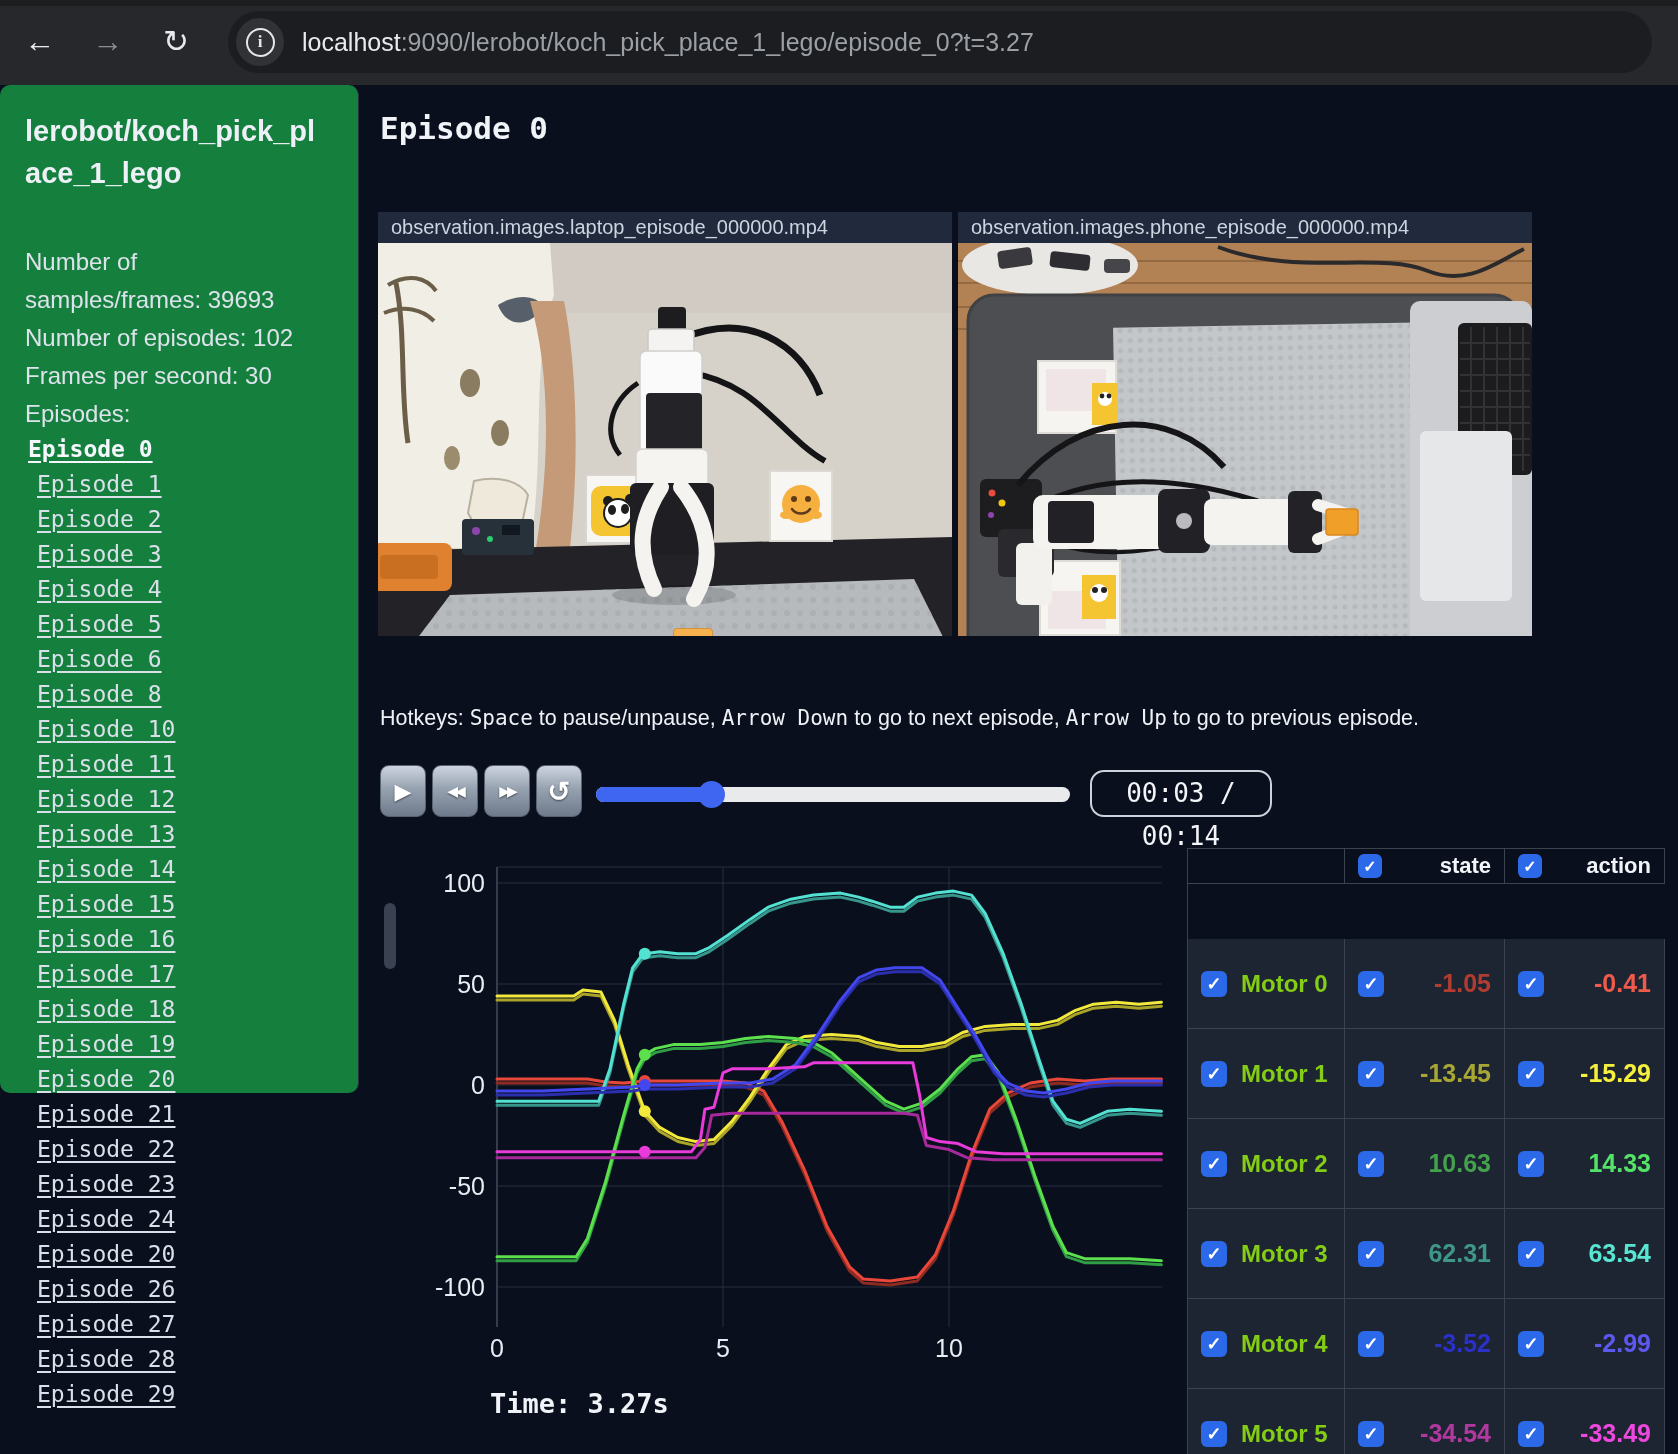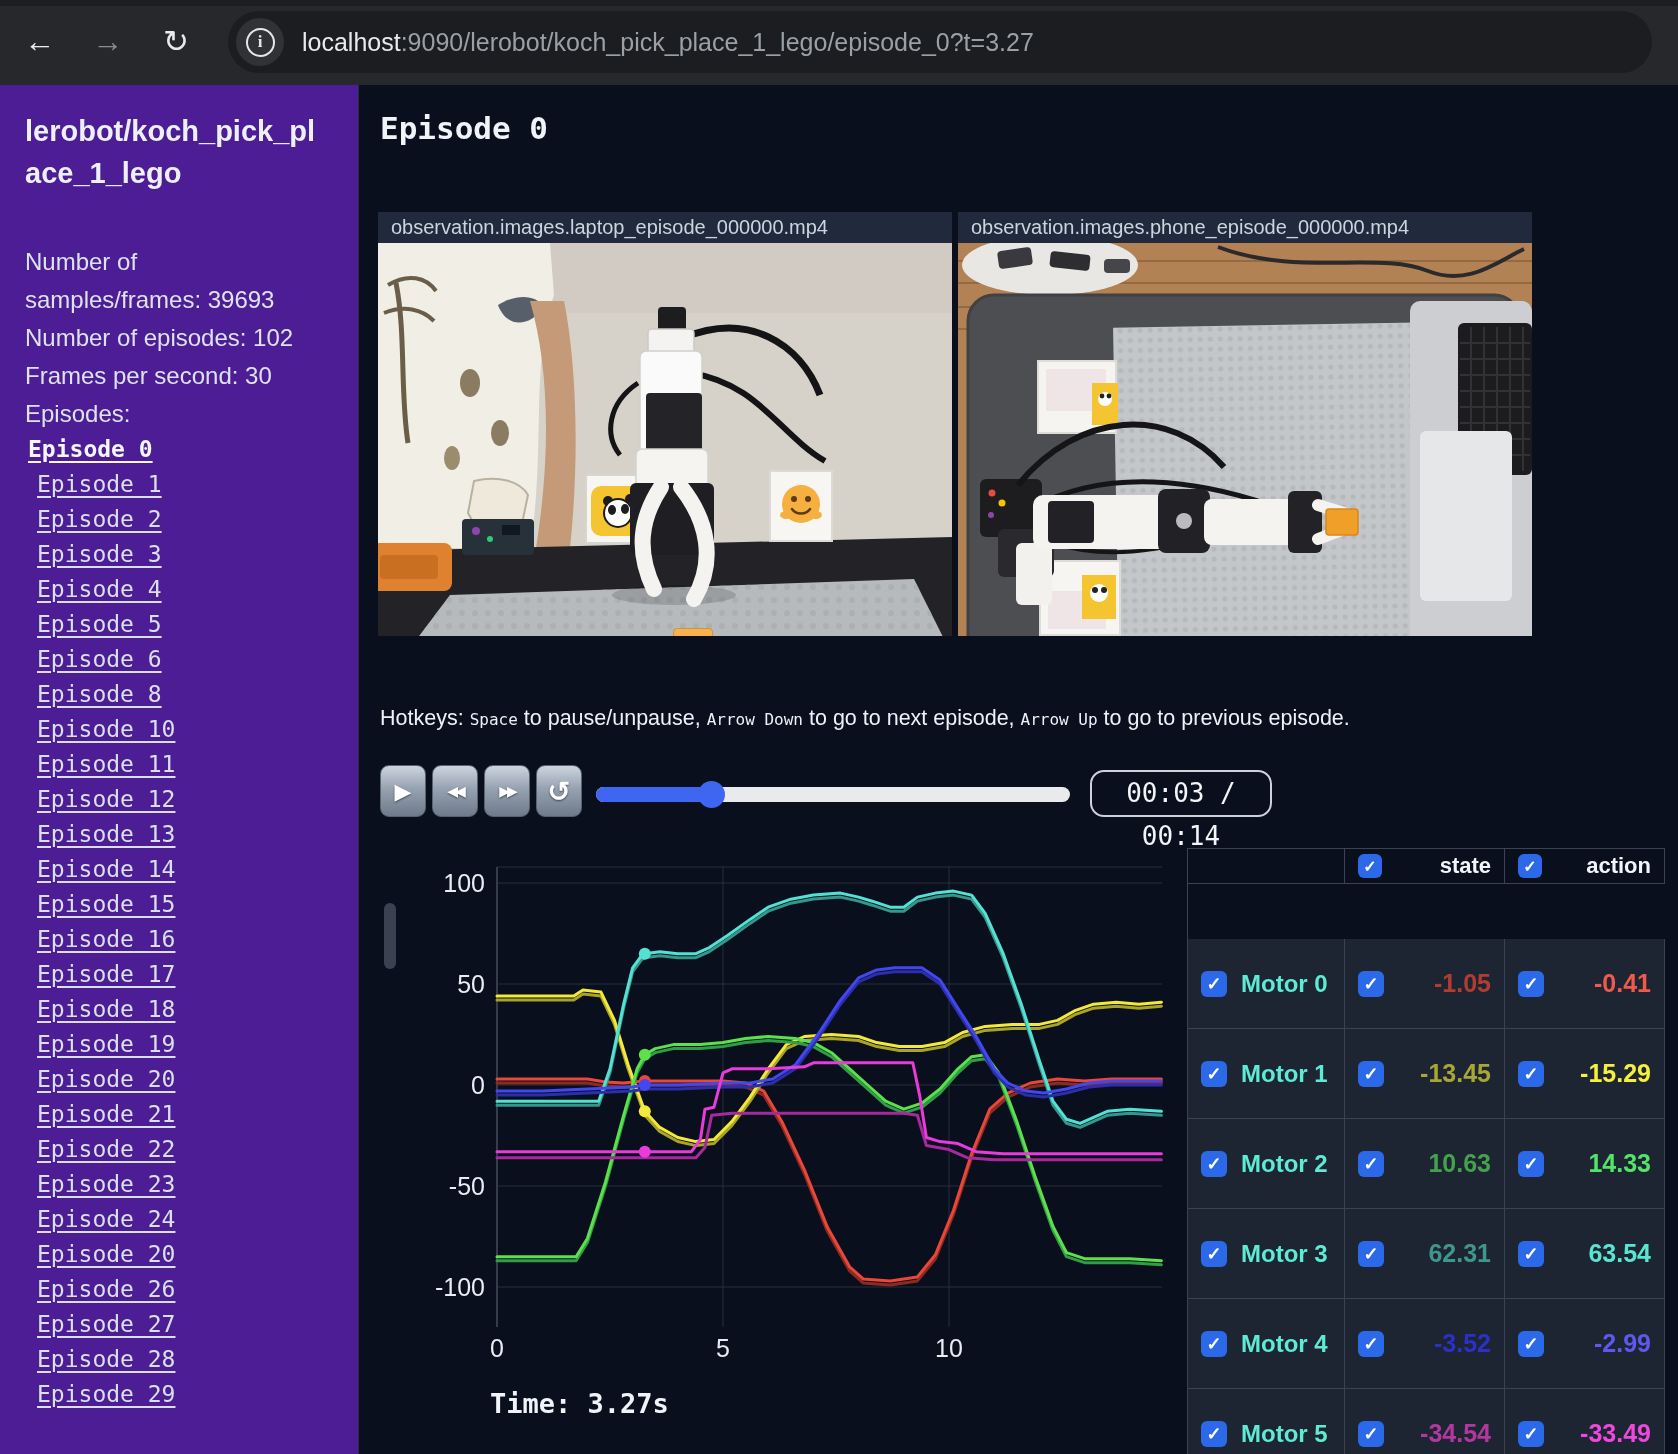--- a/index.html
+++ b/index.html
@@ -10,39 +10,39 @@
   .navic{position:absolute;top:20px;font-size:31px;color:#e8eaed;width:44px;text-align:center;line-height:44px;cursor:pointer;}
   #fwd{color:#888c91;}
   #addrbar{position:absolute;left:228px;top:11px;width:1424px;height:62px;background:#1c1d20;border-radius:31px;}
   #infocirc{position:absolute;left:8px;top:7px;width:48px;height:48px;border-radius:50%;background:#303236;
     display:flex;align-items:center;justify-content:center;}
   #infoglyph{width:25px;height:25px;border:2.5px solid #e4e6e9;border-radius:50%;color:#e4e6e9;
     font-size:17px;font-weight:bold;display:flex;align-items:center;justify-content:center;font-family:"Liberation Serif",serif;}
   #urltext{position:absolute;left:74px;top:0;height:62px;line-height:62px;font-size:25px;color:#9aa0a6;white-space:nowrap;}
   #urltext .host{color:#e8eaed;}
   
-  #sidebar{position:absolute;left:0;top:85px;width:358px;height:1369px;background:#4c1d95;border-right:1px solid #27303f;}
+  #sidebar{position:absolute;left:0;top:85px;width:358px;height:1008px;background:#15803d;border-right:1px solid #27303f;border-radius:10px;}
   #ds-title{position:absolute;left:25px;top:25px;width:300px;font-size:29px;font-weight:bold;color:#edf1f7;
     line-height:42px;word-break:break-all;}
   #ds-stats{position:absolute;left:25px;top:158px;width:320px;font-size:24px;color:#dde3ec;line-height:38px;}
   #episode-list{position:absolute;left:28px;top:347px;width:320px;}
   .ep-link{display:block;height:35px;line-height:35px;font-family:"DejaVu Sans Mono",monospace;font-size:23px;
     color:#d9e0ea;text-decoration:underline;text-underline-offset:4px;padding-left:9px;cursor:pointer;}
   .ep-link.active{font-weight:bold;color:#f4f7fb;padding-left:0;}
   
   #main-heading{position:absolute;left:380px;top:110px;font-family:"DejaVu Sans Mono",monospace;
     font-size:31px;font-weight:bold;color:#f0f3f8;}
   .vcard{position:absolute;top:176px;width:574px;height:460px;border-radius:12px 12px 0 0;overflow:hidden;}
   #vcard1{left:378px;} #vcard2{left:958px;}
   .vtitle{height:31px;background:#202a3c;color:#ccd4e0;font-size:20px;line-height:31px;padding-left:13px;
     white-space:nowrap;overflow:hidden;margin-top:36px;}
   .vbody{width:574px;height:429px;background:#20242a;}
   
   #hotkeys{position:absolute;left:380px;top:706px;width:1200px;font-size:21.5px;color:#eef1f6;}
-  #hotkeys .kb{font-family:"DejaVu Sans Mono",monospace;font-size:16px;}
+  #hotkeys .kb{font-family:"DejaVu Sans Mono",monospace;font-size:21px;}
   
   .pbtn{position:absolute;top:765px;width:44px;height:50px;border-radius:9px;border:1px solid #59636f;
     background:linear-gradient(180deg,#ccd4df 0%,#97a2b1 45%,#6e7a8b 100%);color:#fff;cursor:pointer;
     display:flex;align-items:center;justify-content:center;text-shadow:0 1px 2px rgba(0,0,0,.55);
     font-family:"DejaVu Sans",sans-serif;}
   #btn-play{left:380px;font-size:22px;}
   #btn-rew{left:432px;font-size:14px;letter-spacing:-3px;}
   #btn-ffw{left:484px;font-size:14px;letter-spacing:-3px;}
   #btn-loop{left:536px;font-size:28px;font-weight:bold;}
   #slider{position:absolute;left:596px;top:787px;width:474px;height:15px;background:#e9eaec;border-radius:8px;}
@@ -62,21 +62,21 @@
   #motor-table .hcell{height:35px;}
   .dcell{border-right:1px solid #3b4350;border-bottom:1px solid #3b4350;background:#1d2532;
     display:flex;align-items:center;padding:0 13px;box-sizing:border-box;}
   .hcell{background:transparent;justify-content:space-between;}
   .hlabel{font-size:22px;font-weight:bold;color:#f1f4f9;}
   .trow{display:contents;}
   .cb{width:26px;height:26px;border-radius:6px;background:#2c69e8;color:#fff;font-size:18px;font-weight:bold;
     display:flex;align-items:center;justify-content:center;flex:none;cursor:pointer;}
   .hcell .cb{width:24px;height:24px;font-size:16px;}
   .c-label{gap:14px;}
-  .mlabel{font-size:24px;font-weight:bold;color:#5eead4;}
+  .mlabel{font-size:24px;font-weight:bold;color:#84cc16;}
   .c-val{justify-content:space-between;}
   .val{font-size:25px;font-weight:bold;}
 </style>
 </head>
 <body>
 
 <div id="chrome">
   <span class="navic" id="back" style="left:18px">←</span>
   <span class="navic" id="fwd" style="left:86px">→</span>
   <span class="navic" id="reload" style="left:154px">↻</span>

